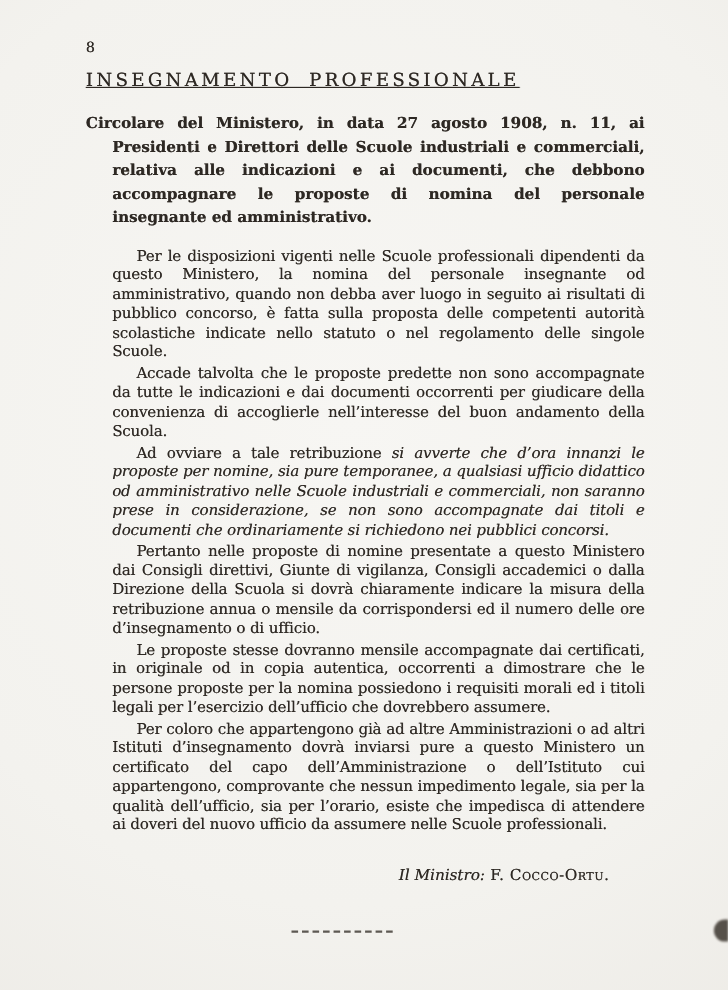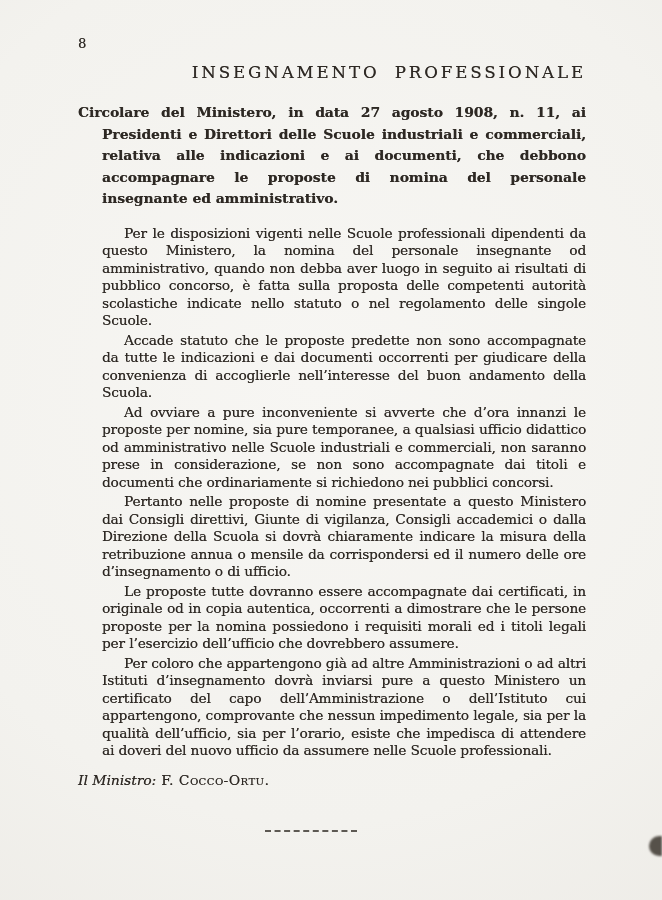--- a/index.html
+++ b/index.html
@@ -14,25 +14,26 @@
     overflow: hidden;
     background: radial-gradient(ellipse 120% 90% at 48% 42%,
                 #f7f6f3 0%, #f3f2ee 55%, #edebe6 85%, #e3e1db 100%);
     color: #2d2823;
     padding: 36px 76px 0 78px;
     text-shadow: 0.25px 0 0 rgba(45, 40, 35, 0.7);
   }
   .page-number { font-size: 13px; }
   .title {
     margin-top: 12px;
-    text-align: right;
+    text-align: left;
     font-size: 16.5px;
     font-weight: normal;
     letter-spacing: 3px;
     word-spacing: 7px;
+    text-decoration: underline;
   }
   .heading {
     margin-top: 20px;
     font-weight: bold;
     font-size: 13.8px;
     line-height: 21.5px;
     text-align: justify;
     padding-left: 24px;
     text-indent: -24px;
     hyphens: auto; -webkit-hyphens: auto;
@@ -42,25 +43,25 @@
     font-size: 13.6px;
     line-height: 17.5px;
   }
   .para {
     text-align: justify;
     text-indent: 22px;
     margin-bottom: 2px;
     letter-spacing: -0.1px;
     hyphens: auto; margin-left: 24px; -webkit-hyphens: auto;
   }
-  .em { }
+  .em { font-style: italic; }
   .signature {
-    margin-top: 12px;
+    margin-top: 28px;
     padding-right: 32px;
-    text-align: left;
+    text-align: right;
     font-size: 13.8px;
   }
   .sig-role { font-style: italic; }
   .sig-name { font-variant: small-caps; letter-spacing: 0.5px; }
   .separator {
     margin: 42px 0 0 187px;
     width: 92px;
     height: 0;
     border-top: 2.5px dashed #443f39;
     opacity: 0.85;
@@ -80,24 +81,24 @@
 <div class="page">
 
   <div class="page-number">8</div>
 
   <h1 class="title">INSEGNAMENTO PROFESSIONALE</h1>
 
   <p class="heading">Circolare del Ministero, in data 27 agosto 1908, n. 11, ai Presidenti e Direttori delle Scuole industriali e commerciali, relativa alle indicazioni e ai documenti, che debbono accompagnare le proposte di nomina del personale insegnante ed amministrativo.</p>
 
   <div class="doc-body">
       <p class="para"><span>Per le disposizioni vigenti nelle Scuole professionali dipendenti da questo Ministero, la nomina del personale insegnante od amministrativo, quando non debba aver luogo in seguito ai risultati di pubblico concorso, è fatta sulla proposta delle competenti autorità scolastiche indicate nello statuto o nel regolamento delle singole Scuole.</span></p>
-      <p class="para"><span>Accade statuto che le proposte predette non sono accompagnate da tutte le indicazioni e dai documenti occorrenti per giudicare della convenienza di accoglierle nell’interesse del buon andamento della Scuola.</span></p>
-      <p class="para"><span>Ad ovviare a pure inconveniente </span><span class="em">si avverte che d’ora innanzi le proposte per nomine, sia pure temporanee, a qualsiasi ufficio didattico od amministrativo nelle Scuole industriali e commerciali, non saranno prese in considerazione, se non sono accompagnate dai titoli e documenti che ordinariamente si richiedono nei pubblici concorsi.</span></p>
+      <p class="para"><span>Accade talvolta che le proposte predette non sono accompagnate da tutte le indicazioni e dai documenti occorrenti per giudicare della convenienza di accoglierle nell’interesse del buon andamento della Scuola.</span></p>
+      <p class="para"><span>Ad ovviare a tale retribuzione </span><span class="em">si avverte che d’ora innanzi le proposte per nomine, sia pure temporanee, a qualsiasi ufficio didattico od amministrativo nelle Scuole industriali e commerciali, non saranno prese in considerazione, se non sono accompagnate dai titoli e documenti che ordinariamente si richiedono nei pubblici concorsi.</span></p>
       <p class="para"><span>Pertanto nelle proposte di nomine presentate a questo Ministero dai Consigli direttivi, Giunte di vigilanza, Consigli accademici o dalla Direzione della Scuola si dovrà chiaramente indicare la misura della retribuzione annua o mensile da corrispondersi ed il numero delle ore d’insegnamento o di ufficio.</span></p>
-      <p class="para"><span>Le proposte tutte dovranno essere accompagnate dai certificati, in originale od in copia autentica, occorrenti a dimostrare che le persone proposte per la nomina possiedono i requisiti morali ed i titoli legali per l’esercizio dell’ufficio che dovrebbero assumere.</span></p>
+      <p class="para"><span>Le proposte stesse dovranno mensile accompagnate dai certificati, in originale od in copia autentica, occorrenti a dimostrare che le persone proposte per la nomina possiedono i requisiti morali ed i titoli legali per l’esercizio dell’ufficio che dovrebbero assumere.</span></p>
       <p class="para"><span>Per coloro che appartengono già ad altre Amministrazioni o ad altri Istituti d’insegnamento dovrà inviarsi pure a questo Ministero un certificato del capo dell’Amministrazione o dell’Istituto cui appartengono, comprovante che nessun impedimento legale, sia per la qualità dell’ufficio, sia per l’orario, esiste che impedisca di attendere ai doveri del nuovo ufficio da assumere nelle Scuole professionali.</span></p>
     </div>
 
   <div class="signature">
     <span class="sig-role">Il Ministro:</span><span class="sig-name"> F. Cocco-Ortu.</span>
   </div>
 
   <div class="separator"></div>
 
   <div class="blemish"></div>

